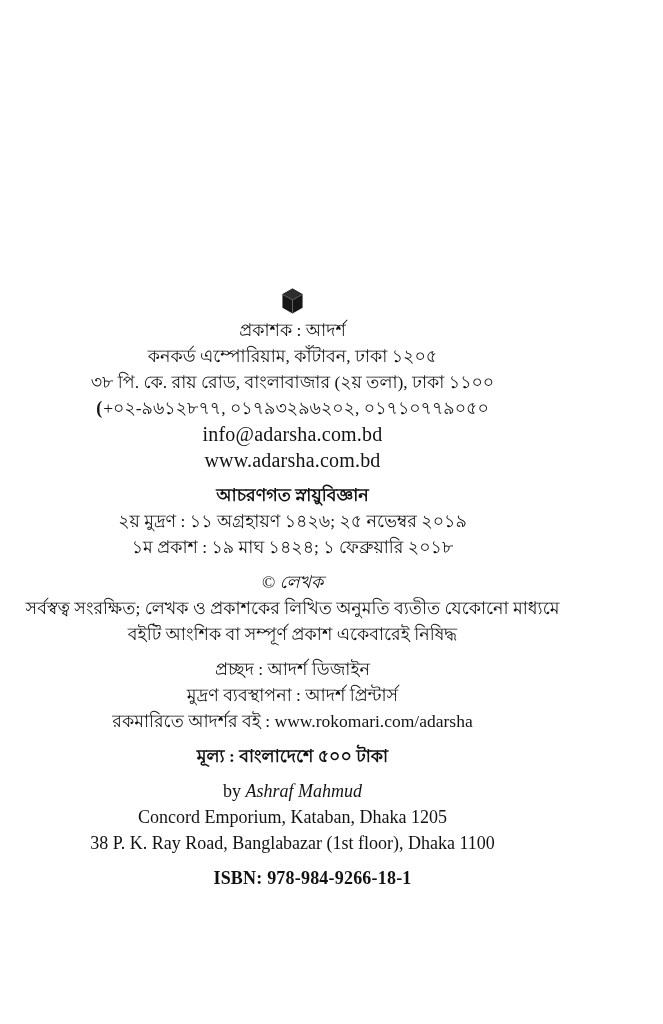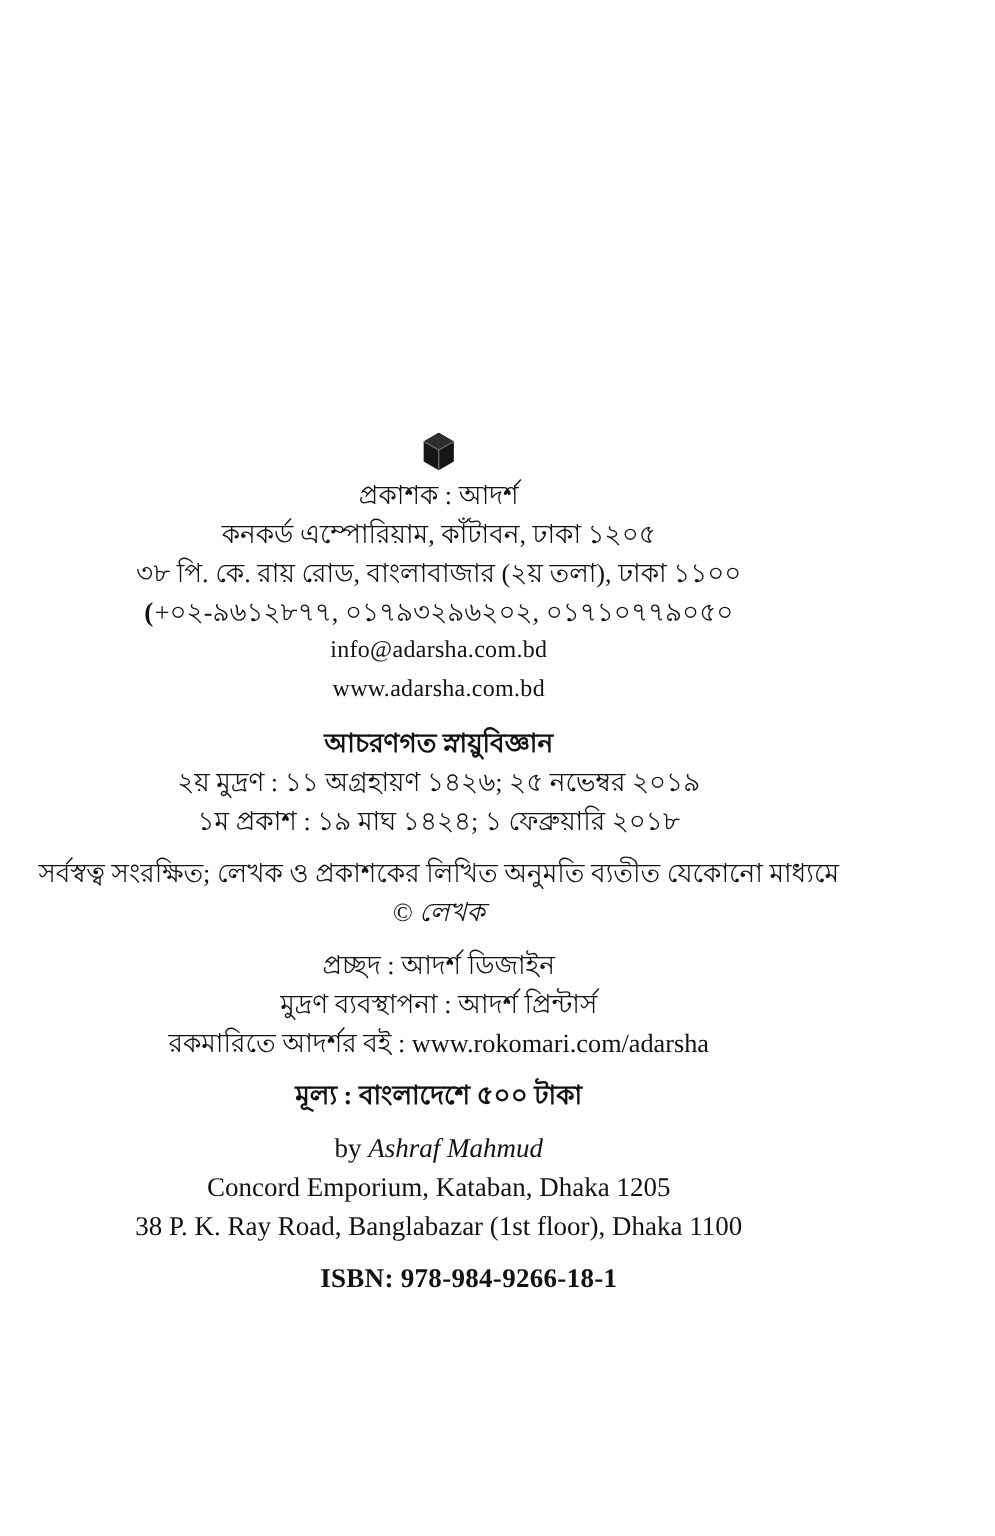--- a/index.html
+++ b/index.html
@@ -27,21 +27,21 @@
     margin-bottom: 3px;
   }
   .logo-wrap svg { display: inline-block; vertical-align: top; }
   .block { margin: 0 0 9px 0; }
   .line {
     font-size: 17.5px;
     line-height: 26px;
     white-space: nowrap;
   }
   .bn   { font-size: 17.5px; }
-  .contact { font-size: 16px; letter-spacing: 0.2px; }
+  .contact { font-size: 20px; letter-spacing: 0.2px; }
   .bold { font-weight: 700; }
   .italic { font-style: italic; }
   .en { font-size: 18px; }
   .title-en { font-size: 18.5px; }
   .isbn { font-size: 18px; letter-spacing: 0.2px; margin-left: 40px; }
   .phone-icon {
     font-weight: 700;
     font-size: 18px;
     margin-right: 1px;
   }
@@ -68,22 +68,23 @@
     <div class="line contact">www.adarsha.com.bd</div>
   </div>
 
   <div class="block">
     <div class="line bn bold">আচরণগত স্নায়ুবিজ্ঞান</div>
     <div class="line bn">২য় মুদ্রণ : ১১ অগ্রহায়ণ ১৪২৬; ২৫ নভেম্বর ২০১৯</div>
     <div class="line bn">১ম প্রকাশ : ১৯ মাঘ ১৪২৪; ১ ফেব্রুয়ারি ২০১৮</div>
   </div>
 
   <div class="block">
+    <div class="line bn italic">© লেখক</div>
     <div class="line bn">সর্বস্বত্ব সংরক্ষিত; লেখক ও প্রকাশকের লিখিত অনুমতি ব্যতীত যেকোনো মাধ্যমে</div>
-    <div class="line bn italic">© লেখক</div>
+    <div class="line bn">বইটি আংশিক বা সম্পূর্ণ প্রকাশ একেবারেই নিষিদ্ধ</div>
   </div>
 
   <div class="block">
     <div class="line bn">প্রচ্ছদ : আদর্শ ডিজাইন</div>
     <div class="line bn">মুদ্রণ ব্যবস্থাপনা : আদর্শ প্রিন্টার্স</div>
     <div class="line bn">রকমারিতে আদর্শর বই : www.rokomari.com/adarsha</div>
   </div>
 
   <div class="block">
     <div class="line bn bold">মূল্য : বাংলাদেশে ৫০০ টাকা</div>

